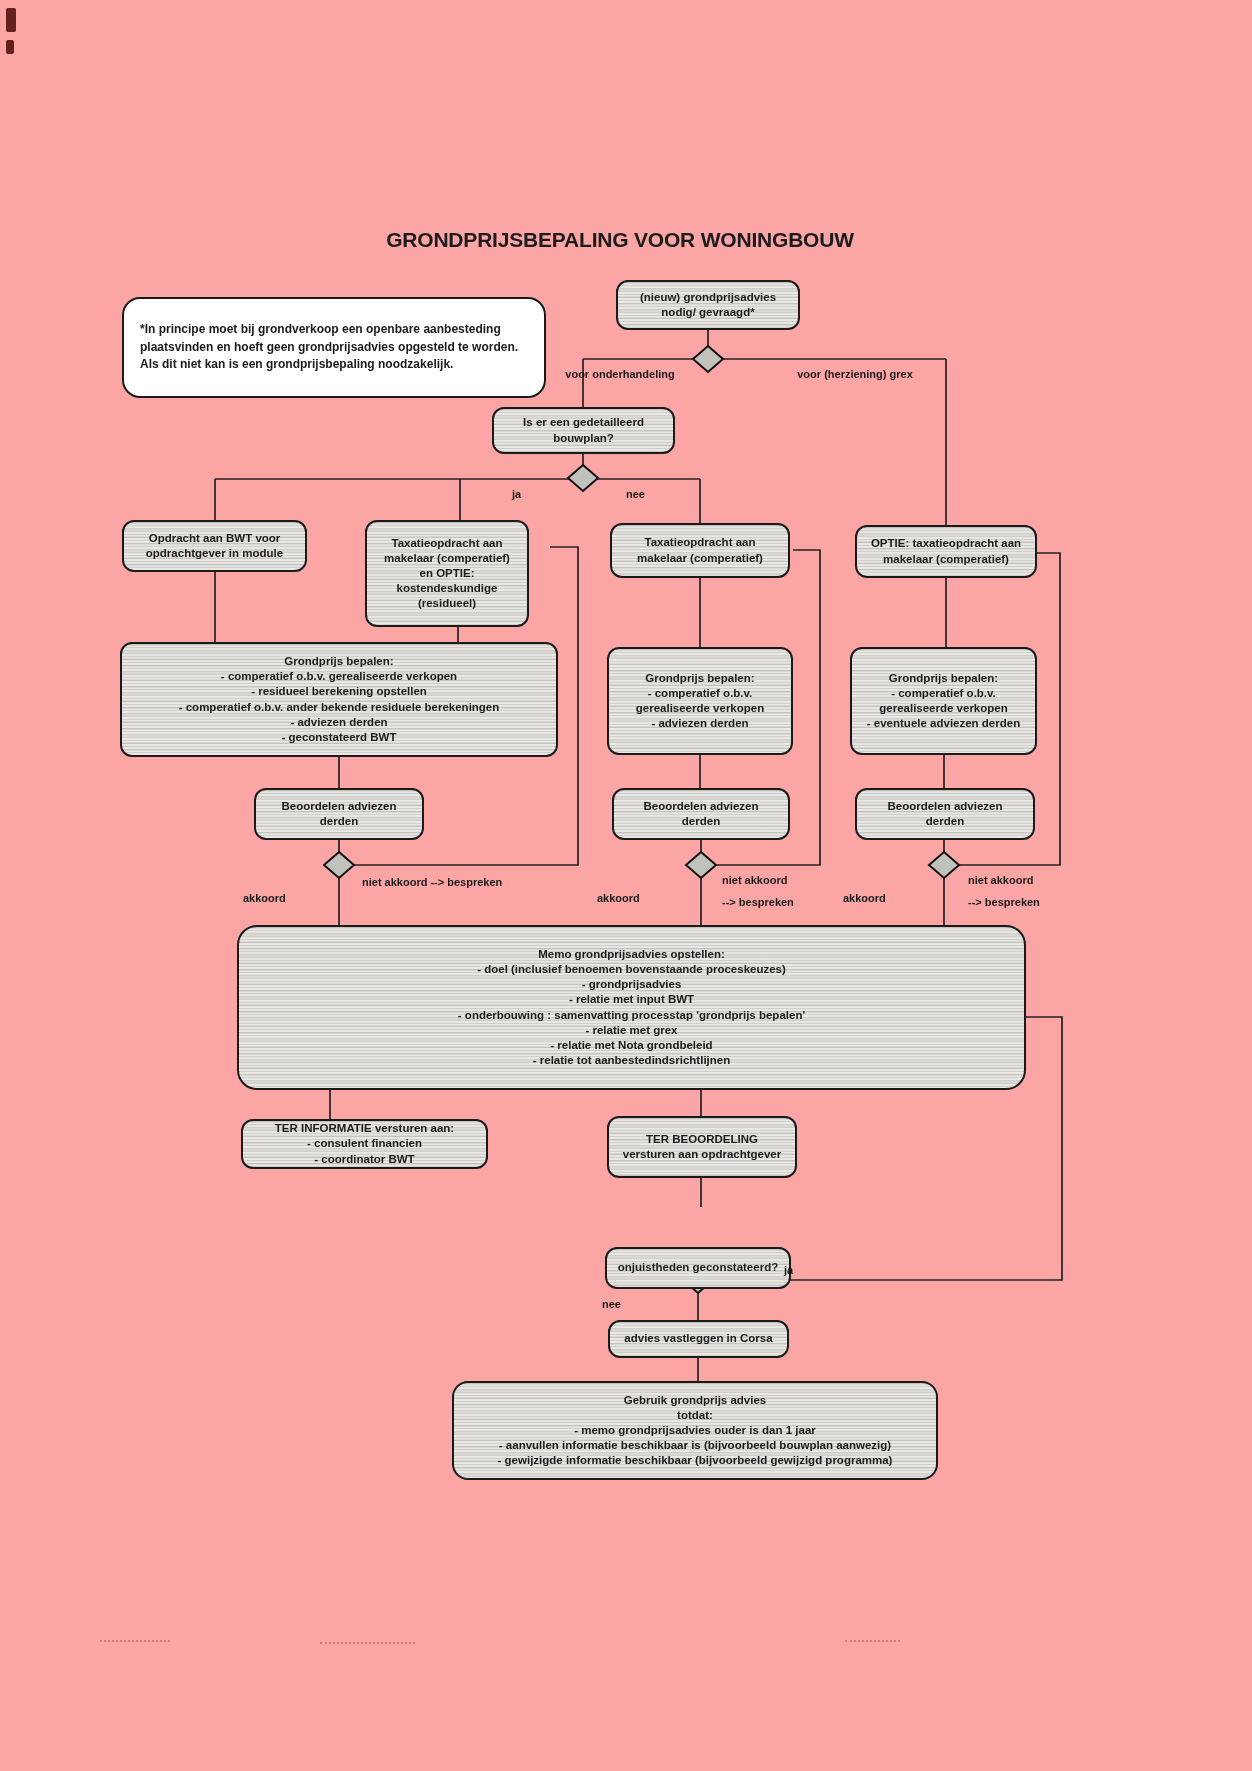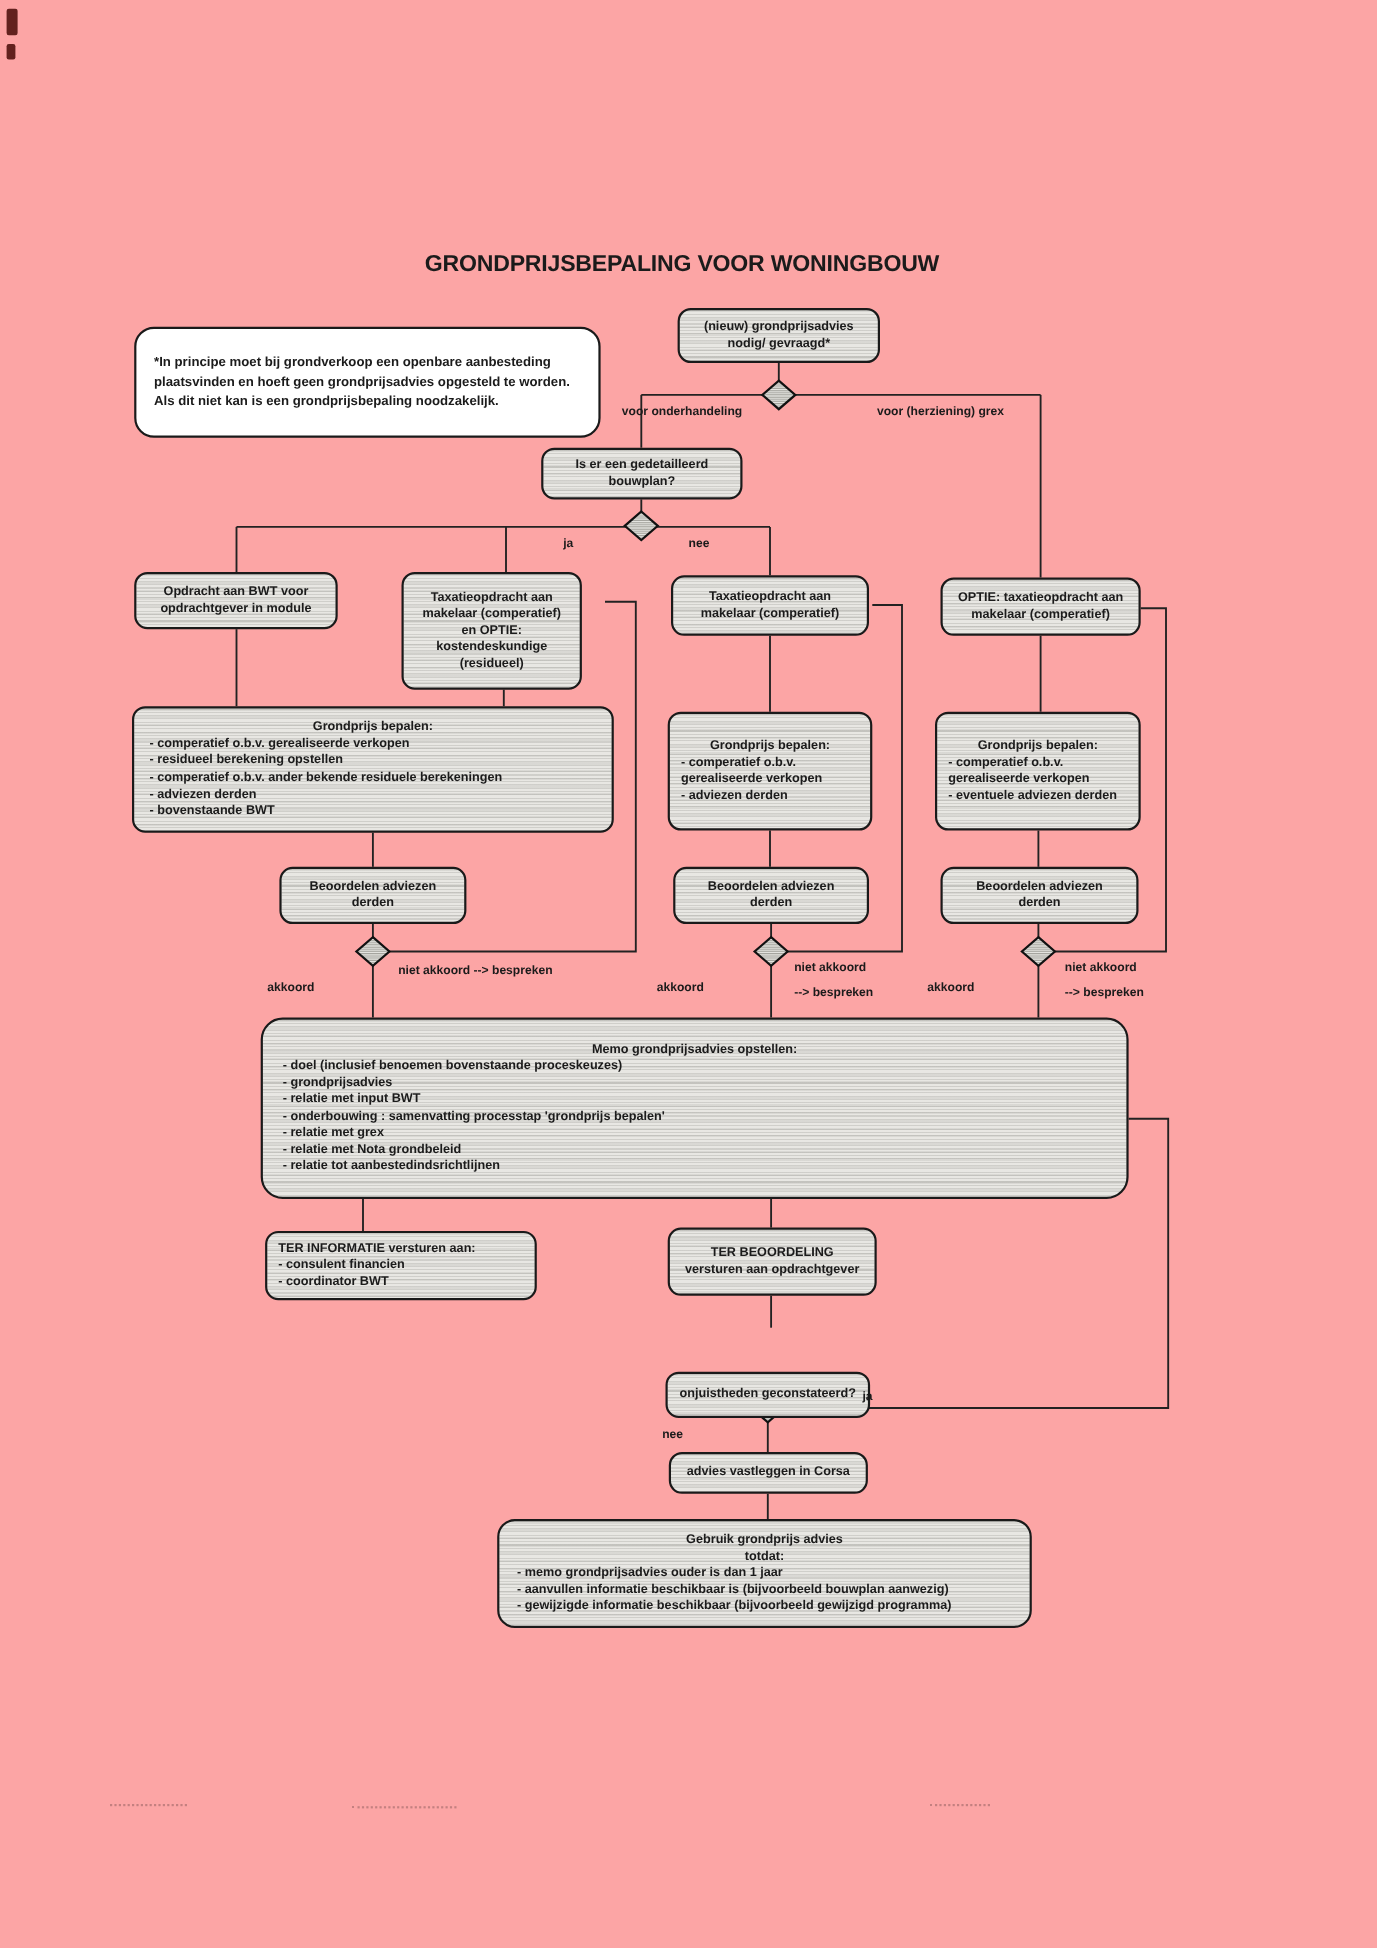--- a/index.html
+++ b/index.html
@@ -16,21 +16,21 @@
     border:2.2px solid #1a1a1a; border-radius:12px;
     background:
       repeating-linear-gradient(180deg, rgba(110,110,104,.20) 0 1px, rgba(0,0,0,0) 1px 3px),
       repeating-linear-gradient(180deg, rgba(110,110,104,.12) 0 2px, rgba(0,0,0,0) 2px 7px),
       #e8e7e3;
     font-weight:bold; font-size:11.5px; line-height:1.32;
     display:flex; flex-direction:column; align-items:center; justify-content:center;
     text-align:center; padding:4px 10px;
   }
   .node .title { width:100%; text-align:center; }
-  .node .line  { width:100%; text-align:left; }
+  .node .line  { width:100%; text-align:center; }
   .plain { background:#ffffff; border-radius:18px; }
   .note {
     align-items:flex-start; justify-content:center; text-align:left;
     font-size:12px; padding:10px 16px; line-height:1.45;
   }
   .note p { margin:0; }
   .lbl { position:absolute; font-size:11px; font-weight:bold; white-space:nowrap; }
   .lbl.c { text-align:center; }
   svg.wires { position:absolute; left:0; top:0; }
   svg.wires polyline { fill:none; stroke:#222222; stroke-width:1.7; }
@@ -116,21 +116,21 @@
   <div class="node" style="left:610px; top:523px; width:180px; height:55px;">Taxatieopdracht aan makelaar (comperatief)</div>
 
   <div class="node" style="left:855px; top:525px; width:182px; height:53px;">OPTIE: taxatieopdracht aan makelaar (comperatief)</div>
 
   <div class="node" style="left:120px; top:642px; width:438px; height:115px; padding:4px 14px;">
     <div class="title">Grondprijs bepalen:</div>
     <div class="line">- comperatief o.b.v. gerealiseerde verkopen</div>
     <div class="line">- residueel berekening opstellen</div>
     <div class="line">- comperatief o.b.v. ander bekende residuele berekeningen</div>
     <div class="line">- adviezen derden</div>
-    <div class="line">- bovenstaande BWT</div>
+    <div class="line">- geconstateerd BWT</div>
   </div>
 
   <div class="node" style="left:607px; top:647px; width:186px; height:108px;">
     <div class="title">Grondprijs bepalen:</div>
     <div class="line">- comperatief o.b.v. gerealiseerde verkopen</div>
     <div class="line">- adviezen derden</div>
   </div>
 
   <div class="node" style="left:850px; top:647px; width:187px; height:108px;">
     <div class="title">Grondprijs bepalen:</div>
@@ -146,21 +146,21 @@
     <div class="title">Memo grondprijsadvies opstellen:</div>
     <div class="line">- doel (inclusief benoemen bovenstaande proceskeuzes)</div>
     <div class="line">- grondprijsadvies</div>
     <div class="line">- relatie met input BWT</div>
     <div class="line">- onderbouwing : samenvatting processtap 'grondprijs bepalen'</div>
     <div class="line">- relatie met grex</div>
     <div class="line">- relatie met Nota grondbeleid</div>
     <div class="line">- relatie tot aanbestedindsrichtlijnen</div>
   </div>
 
-  <div class="node" style="left:241px; top:1119px; width:247px; height:63px; align-items:flex-start;">
+  <div class="node" style="left:241px; top:1119px; width:247px; height:50px; align-items:flex-start;">
     <div class="line">TER INFORMATIE versturen  aan:</div>
     <div class="line">- consulent financien</div>
     <div class="line">- coordinator BWT</div>
   </div>
 
   <div class="node" style="left:607px; top:1116px; width:190px; height:62px;">TER BEOORDELING versturen aan opdrachtgever</div>
 
   <div class="node" style="left:605px; top:1207px; width:186px; height:42px;margin-top:40px;">onjuistheden geconstateerd?</div>
 
   <div class="node" style="left:608px; top:1320px; width:181px; height:38px;">advies vastleggen in Corsa</div>

